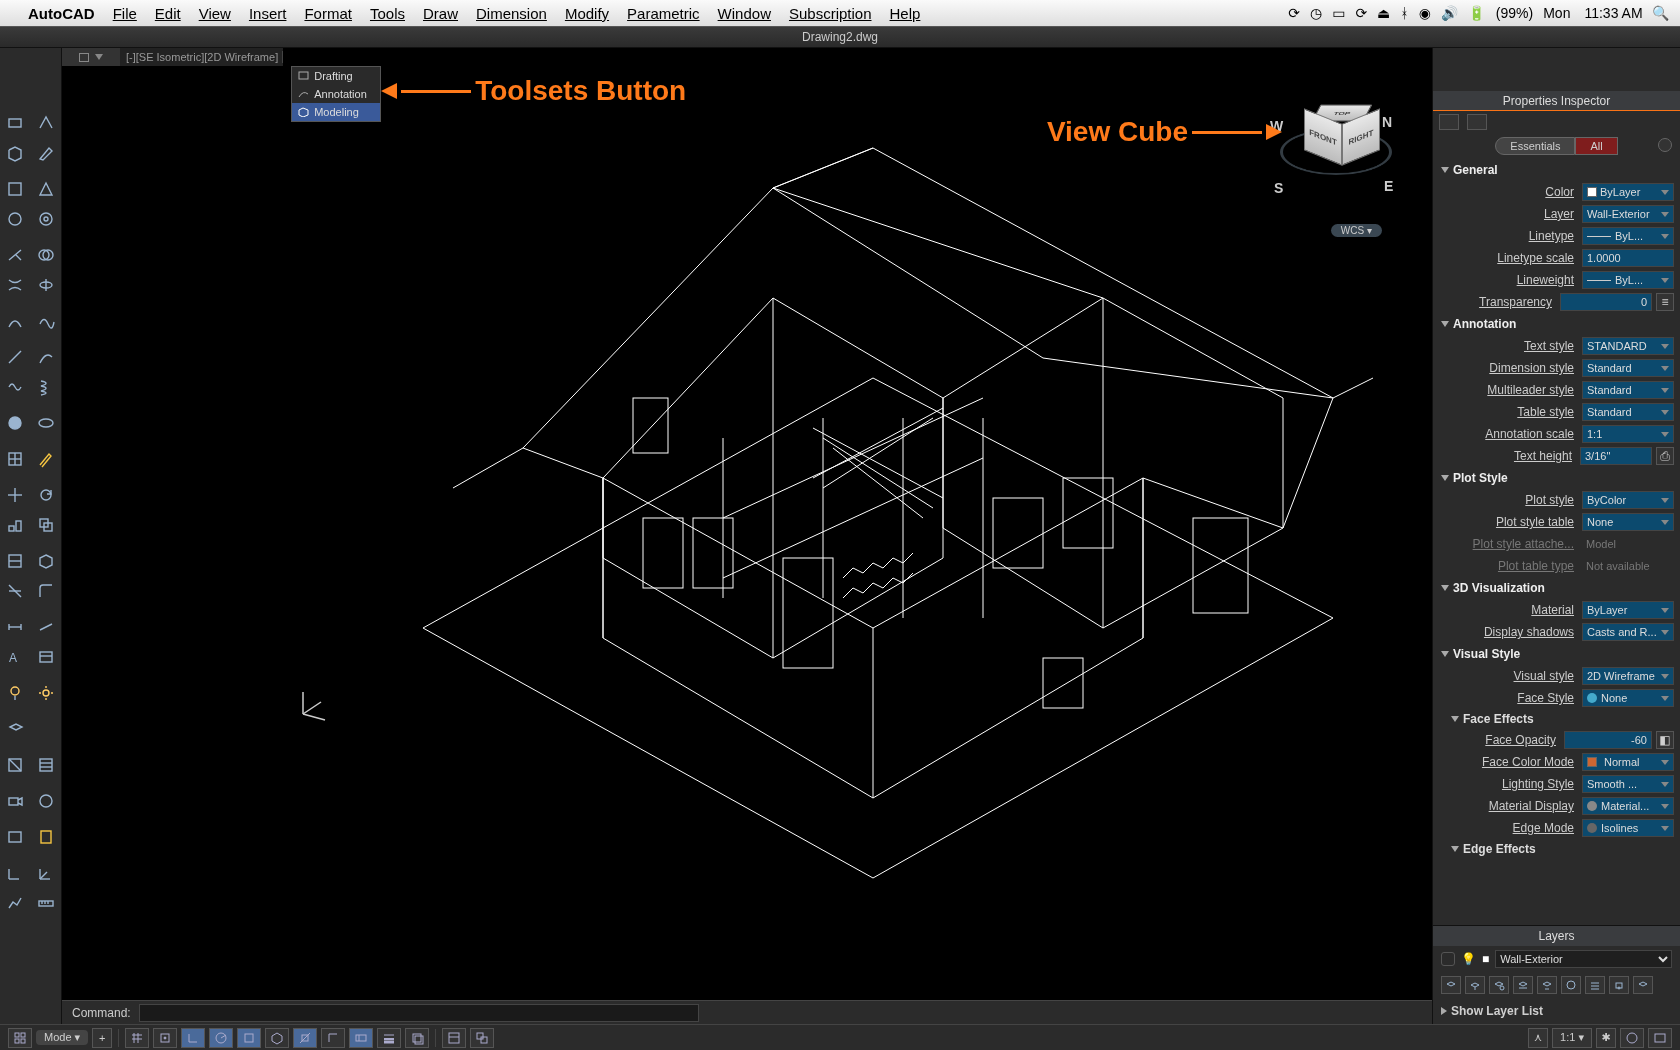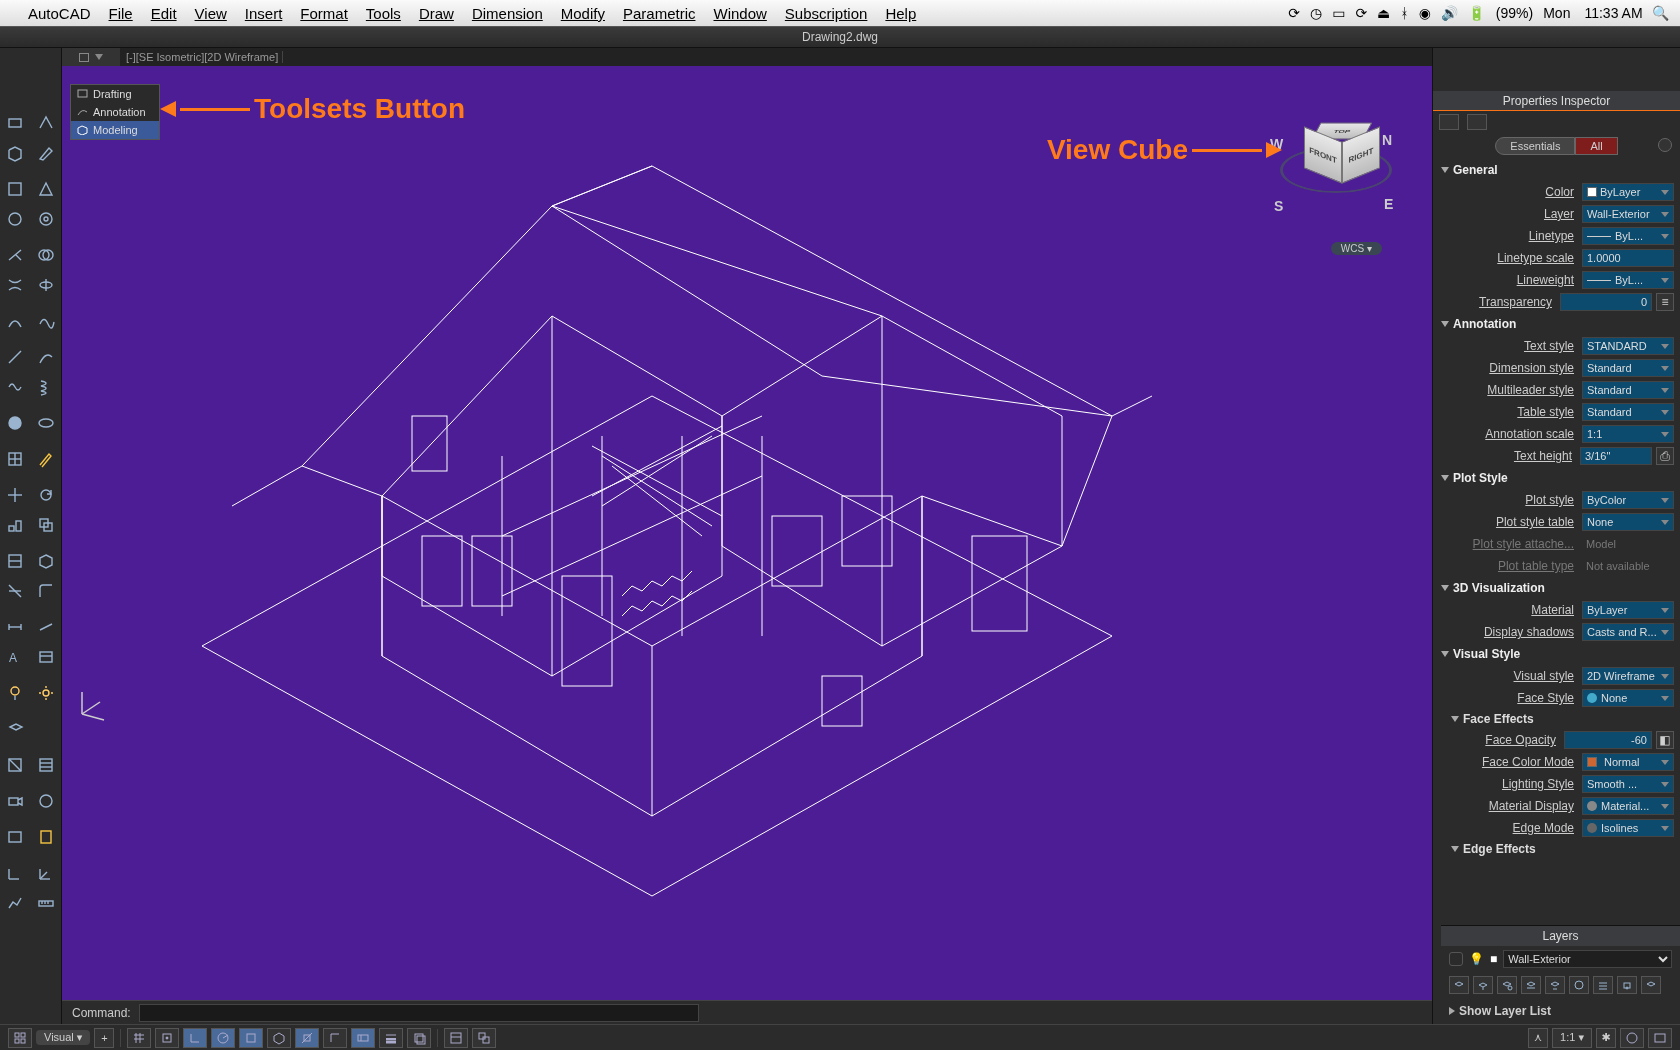--- a/index.html
+++ b/index.html
@@ -1,33 +1,33 @@
 <!DOCTYPE html>
 <html><head>
 <meta charset="utf-8">
 <style>
 * { margin: 0; padding: 0; box-sizing: border-box; font-family: "Lucida Grande", "Helvetica Neue", Arial, sans-serif; }
 body { width: 1680px; height: 1050px; background: #1b2838; overflow: hidden; font-size: 13px; color: #cfcfcf; }
 
 
 .mac-menubar { height: 26px; background: linear-gradient(#fafafa,#dedede); display: flex; align-items: center; padding: 0 10px; color: #000; font-size: 15px; gap: 18px; position: relative; }
 .mac-menubar .apple { font-size: 18px; }
-.mac-menubar .app-name { font-weight: 400; }
+.mac-menubar .app-name { font-weight: 700; }
 .mac-menubar .menus { display: flex; gap: 18px; }
 .mac-menubar .menus span { cursor: default; text-decoration: underline; }
 .mac-menubar .right { position: absolute; right: 10px; display: flex; align-items: center; gap: 10px; font-size: 14px; }
 .mac-menubar .right .clock { margin-left: 4px; }
 
 
 .titlebar { height: 22px; background: linear-gradient(#3a3a3a,#2a2a2a); color: #ccc; display: flex; align-items: center; justify-content: center; font-size: 12px; position: relative; border-top: 1px solid #555; border-bottom: 1px solid #111; }
 
 
 .app-body { display: flex; height: calc(1050px - 26px - 22px - 26px); }
 .left-tools { width: 62px; background: #2b2b2b; border-right: 1px solid #111; display: flex; flex-direction: column; }
-.viewport-wrap { flex: 1; display: flex; flex-direction: column; background: #4c1d95; position: relative; }
+.viewport-wrap { flex: 1; display: flex; flex-direction: row; background: #000000; position: relative; }
 .view-tabs { height: 18px; background: #222; color: #999; font-size: 11px; padding-left: 60px; display: flex; align-items: center; }
 .view-tabs .tab { padding: 0 4px; border-right: 1px solid #444; }
 .viewport { flex: 1; position: relative; overflow: hidden; }
 
 .view-tabs-btn { position: absolute; left: 0; top: 0; width: 58px; height: 18px; background: #333; display: flex; align-items: center; justify-content: center; gap: 6px; }
 .view-tabs-btn .sq { width: 10px; height: 9px; border: 1px solid #888; }
 .view-tabs-btn .tri { width: 0; height: 0; border-left: 4px solid transparent; border-right: 4px solid transparent; border-top: 6px solid #888; }
 
 
 .toolset-menu { position: absolute; left: 8px; top: 18px; width: 90px; background: #2a2a2a; border: 1px solid #555; font-size: 11px; z-index: 10; }
@@ -89,21 +89,21 @@
 .prop-row .label { flex: 1; text-align: right; padding-right: 8px; color: #ccc; font-size: 12px; text-decoration: underline; }
 .prop-row .label.dimmed { color: #777; }
 .prop-row .val { width: 92px; height: 18px; background: #0c4a6e; border: 1px solid #444; color: #ddd; font-size: 11px; padding: 0 4px; display: flex; align-items: center; justify-content: space-between; }
 .prop-row .val .chev { width: 0; height: 0; border-left: 4px solid transparent; border-right: 4px solid transparent; border-top: 5px solid #888; }
 .prop-row .val.readonly { background: transparent; border: none; color: #777; }
 .prop-row .extra { width: 18px; height: 18px; margin-left: 4px; background: #333; border: 1px solid #555; display: flex; align-items: center; justify-content: center; }
 .prop-row .swatch { width: 10px; height: 10px; border: 1px solid #666; margin-right: 3px; }
 .prop-row .lineprev { width: 24px; height: 1px; background: #ccc; margin-right: 4px; }
 
 
-.layers-panel { border-top: 1px solid #111; margin-left: 8px; }
+.layers-panel { border-top: 1px solid #111; }
 .layers-title { height: 20px; background: #3a3c3f; text-align: center; color: #ddd; font-size: 12px; line-height: 20px; }
 .layer-row { display: flex; align-items: center; padding: 4px 8px; gap: 6px; }
 .layer-row .eye { width: 14px; height: 14px; border: 1px solid #555; border-radius: 3px; }
 .layer-row .bulb { color: #fc6; }
 .layer-row select { flex: 1; background: #1f1f1f; border: 1px solid #444; color: #ddd; height: 18px; font-size: 11px; }
 .layer-icons { display: flex; gap: 4px; padding: 4px 8px; flex-wrap: wrap; }
 .layer-icons .li { width: 20px; height: 18px; background: #333; border: 1px solid #555; display:flex; align-items:center; justify-content:center; }
 .layer-icons .li svg { width:12px; height:12px; stroke:#9ab4cf; fill:none; }
 .show-layer-list { padding: 6px 8px; display: flex; align-items: center; gap: 4px; font-weight: 700; }
 .show-layer-list .tri2 { width: 0; height: 0; border-top: 4px solid transparent; border-bottom: 4px solid transparent; border-left: 6px solid #aaa; }
@@ -932,21 +932,21 @@
 <div class="statusbar">
   <div class="sb-btn">
       <svg>
         <rect x="2" y="2" width="4" height="4"></rect>
         <rect x="8" y="2" width="4" height="4"></rect>
         <rect x="2" y="8" width="4" height="4"></rect>
         <rect x="8" y="8" width="4" height="4"></rect>
       </svg>
     </div>
   <div class="model-pill">
-      <span>Visual ▾</span>
+      <span>Mode ▾</span>
     </div>
   <div class="sb-btn">+</div>
   <div class="sep"></div>
   <div class="sb-btn">
       <svg>
         <line x1="2" y1="4" x2="12" y2="4"></line>
         <line x1="2" y1="8" x2="12" y2="8"></line>
         <line x1="4" y1="2" x2="4" y2="12"></line>
         <line x1="8" y1="2" x2="8" y2="12"></line>
       </svg>

